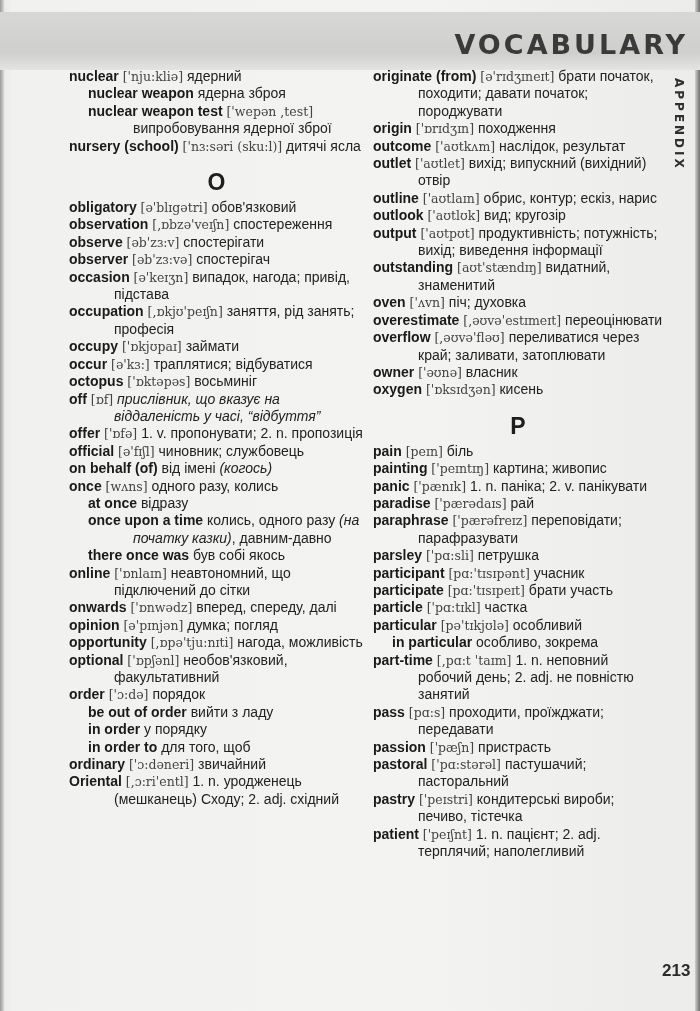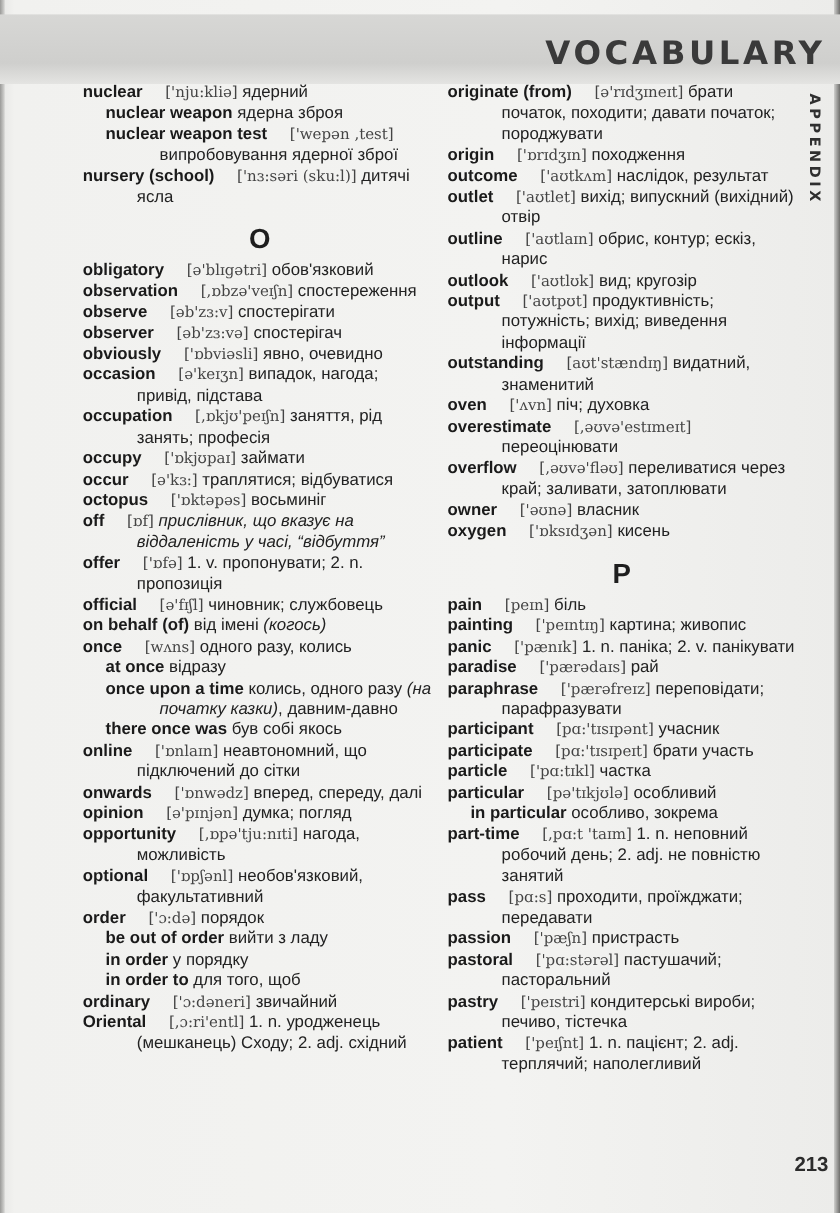--- a/index.html
+++ b/index.html
@@ -43,21 +43,21 @@
   }
   .col {
     position: absolute; top: 68px;
     font-size: 14px; line-height: 17.4px;
   }
   .col.left { left: 69px; width: 295px; }
   .col.right { left: 373px; width: 290px; }
   .entry { position: relative; padding-left: 45px; text-indent: -45px; }
   .entry.sub { padding-left: 64px; text-indent: -45px; }
   .hw { font-weight: bold; color: #1a1a1a; }
-  .tr { font-family: "DejaVu Serif", serif; font-size: 12.5px; color: #444; margin-left: 15px; }
+  .tr { font-family: "DejaVu Serif", serif; font-size: 12.5px; color: #444; }
   .def { color: #222; }
   .it { font-style: italic; }
   .letter-head {
     text-align: center; font-weight: bold; font-size: 23px;
     height: 38px; line-height: 38px; margin-top: 8px; margin-bottom: -2px;
     color: #1e1e1e;
   }
 </style>
 </head>
 <body>
@@ -76,21 +76,20 @@
         <div class="entry sub"><span class="hw">nuclear weapon</span> <span class="def">ядерна зброя</span> </div>
         <div class="entry sub"><span class="hw">nuclear weapon test</span> <span class="tr">['wepən ,test]</span> <span class="def">випробовування ядерної зброї</span> </div>
         <div class="entry"><span class="hw">nursery (school)</span> <span class="tr">['nɜ:səri (sku:l)]</span> <span class="def">дитячі ясла</span> </div>
       </div>
     <div class="letter-head">O</div>
     <div>
         <div class="entry"><span class="hw">obligatory</span> <span class="tr">[ə'blɪgətri]</span> <span class="def">обов'язковий</span> </div>
         <div class="entry"><span class="hw">observation</span> <span class="tr">[,ɒbzə'veɪʃn]</span> <span class="def">спостереження</span> </div>
         <div class="entry"><span class="hw">observe</span> <span class="tr">[əb'zɜ:v]</span> <span class="def">спостерігати</span> </div>
         <div class="entry"><span class="hw">observer</span> <span class="tr">[əb'zɜ:və]</span> <span class="def">спостерігач</span> </div>
-        <div class="entry"><span class="hw">obviously</span> <span class="tr">['ɒbviəsli]</span> <span class="def">явно, очевидно</span> </div>
         <div class="entry"><span class="hw">occasion</span> <span class="tr">[ə'keɪʒn]</span> <span class="def">випадок, нагода; привід, підстава</span> </div>
         <div class="entry"><span class="hw">occupation</span> <span class="tr">[,ɒkjʊ'peɪʃn]</span> <span class="def">заняття, рід занять; професія</span> </div>
         <div class="entry"><span class="hw">occupy</span> <span class="tr">['ɒkjʊpaɪ]</span> <span class="def">займати</span> </div>
         <div class="entry"><span class="hw">occur</span> <span class="tr">[ə'kɜ:]</span> <span class="def">траплятися; відбуватися</span> </div>
         <div class="entry"><span class="hw">octopus</span> <span class="tr">['ɒktəpəs]</span> <span class="def">восьминіг</span> </div>
         <div class="entry"><span class="hw">off</span> <span class="tr">[ɒf]</span> <span class="def it">прислівник, що вказує на віддаленість у часі, “відбуття”</span> </div>
         <div class="entry"><span class="hw">offer</span> <span class="tr">['ɒfə]</span> <span class="def">1. v. пропонувати; 2. n. пропозиція</span> </div>
         <div class="entry"><span class="hw">official</span> <span class="tr">[ə'fɪʃl]</span> <span class="def">чиновник; службовець</span> </div>
         <div class="entry"><span class="hw">on behalf (of)</span> <span class="def">від імені</span> <span class="def it">(когось)</span> </div>
         <div class="entry"><span class="hw">once</span> <span class="tr">[wʌns]</span> <span class="def">одного разу, колись</span> </div>
@@ -127,20 +126,21 @@
         <div class="entry"><span class="hw">owner</span> <span class="tr">['əʊnə]</span> <span class="def">власник</span> </div>
         <div class="entry"><span class="hw">oxygen</span> <span class="tr">['ɒksɪdʒən]</span> <span class="def">кисень</span> </div>
       </div>
     <div class="letter-head">P</div>
     <div>
         <div class="entry"><span class="hw">pain</span> <span class="tr">[peɪn]</span> <span class="def">біль</span> </div>
         <div class="entry"><span class="hw">painting</span> <span class="tr">['peɪntɪŋ]</span> <span class="def">картина; живопис</span> </div>
         <div class="entry"><span class="hw">panic</span> <span class="tr">['pænɪk]</span> <span class="def">1. n. паніка; 2. v. панікувати</span> </div>
         <div class="entry"><span class="hw">paradise</span> <span class="tr">['pærədaɪs]</span> <span class="def">рай</span> </div>
         <div class="entry"><span class="hw">paraphrase</span> <span class="tr">['pærəfreɪz]</span> <span class="def">переповідати; парафразувати</span> </div>
+        <div class="entry"><span class="hw">parsley</span> <span class="tr">['pɑ:sli]</span> <span class="def">петрушка</span> </div>
         <div class="entry"><span class="hw">participant</span> <span class="tr">[pɑ:'tɪsɪpənt]</span> <span class="def">учасник</span> </div>
         <div class="entry"><span class="hw">participate</span> <span class="tr">[pɑ:'tɪsɪpeɪt]</span> <span class="def">брати участь</span> </div>
         <div class="entry"><span class="hw">particle</span> <span class="tr">['pɑ:tɪkl]</span> <span class="def">частка</span> </div>
         <div class="entry"><span class="hw">particular</span> <span class="tr">[pə'tɪkjʊlə]</span> <span class="def">особливий</span> </div>
         <div class="entry sub"><span class="hw">in particular</span> <span class="def">особливо, зокрема</span> </div>
         <div class="entry"><span class="hw">part-time</span> <span class="tr">[,pɑ:t 'taɪm]</span> <span class="def">1. n. неповний робочий день; 2. adj. не повністю занятий</span> </div>
         <div class="entry"><span class="hw">pass</span> <span class="tr">[pɑ:s]</span> <span class="def">проходити, проїжджати; передавати</span> </div>
         <div class="entry"><span class="hw">passion</span> <span class="tr">['pæʃn]</span> <span class="def">пристрасть</span> </div>
         <div class="entry"><span class="hw">pastoral</span> <span class="tr">['pɑ:stərəl]</span> <span class="def">пастушачий; пасторальний</span> </div>
         <div class="entry"><span class="hw">pastry</span> <span class="tr">['peɪstri]</span> <span class="def">кондитерські вироби; печиво, тістечка</span> </div>

